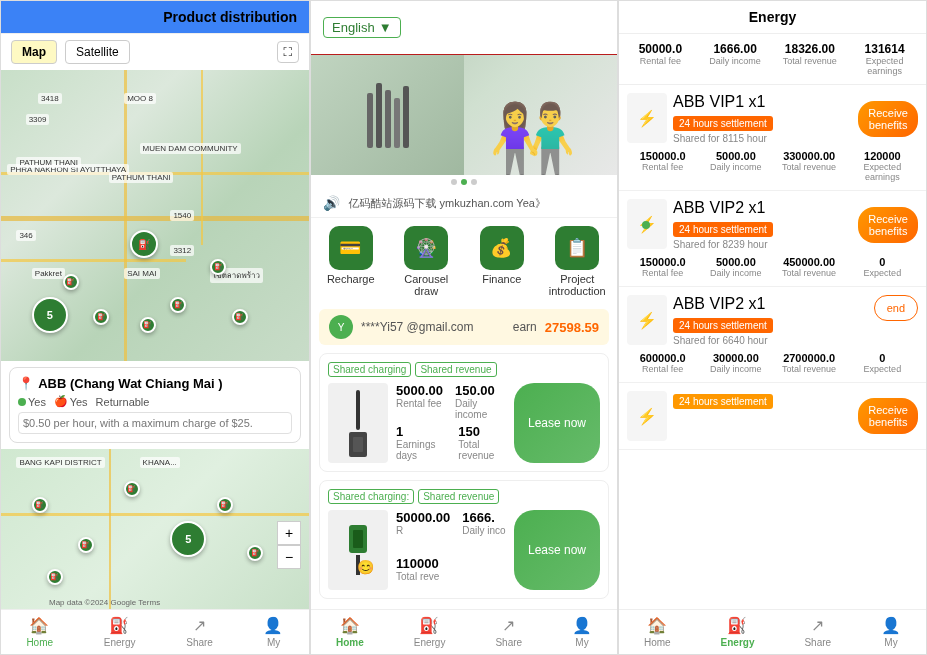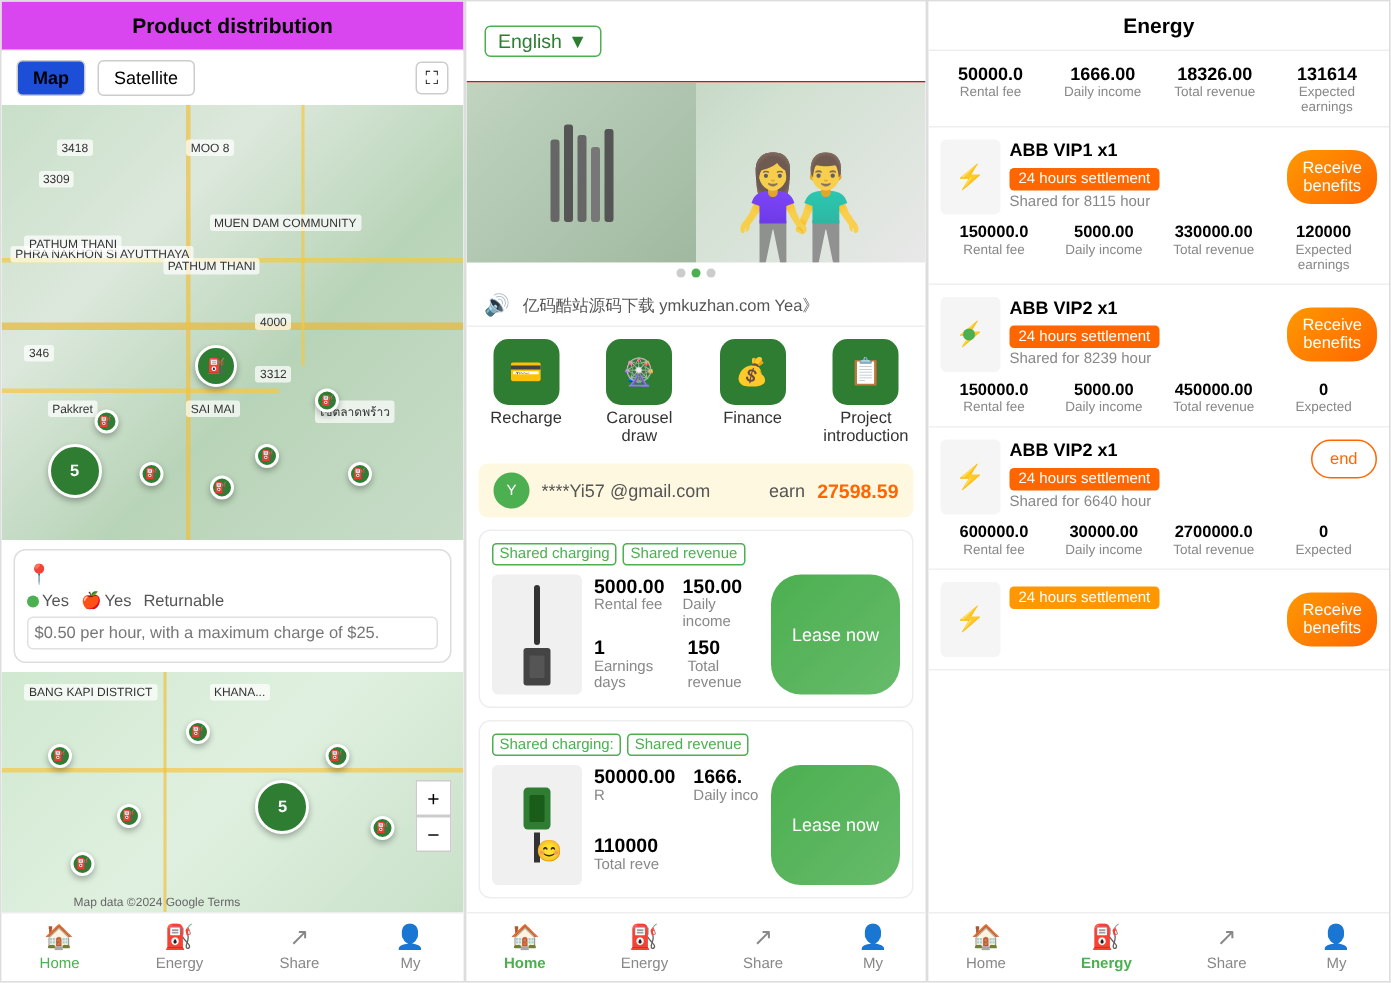--- a/index.html
+++ b/index.html
@@ -3,24 +3,24 @@
   <meta charset="utf-8">
   <style>
     * { box-sizing: border-box; margin: 0; padding: 0; }
     body { font-family: -apple-system, BlinkMacSystemFont, 'Segoe UI', sans-serif; background: #e8e8e8; display: flex; width: 927px; height: 655px; overflow: hidden; }
 
     
     .panel { flex: 1; background: #fff; display: flex; flex-direction: column; position: relative; overflow: hidden; border: 1px solid #ddd; }
 
     
     #panel1 { max-width: 310px; }
-    .panel1-header { padding: 8px 12px; font-weight: bold; font-size: 14px; text-align: center; background: #d946ef; border-bottom: 1px solid #eee; }
+    .panel1-header { padding: 8px 12px; font-weight: bold; font-size: 14px; text-align: right; background: #3b82f6; border-bottom: 1px solid #eee; }
     .map-controls { display: flex; padding: 6px 10px; gap: 8px; align-items: center; }
     .map-btn { border: 1px solid #ccc; background: #fff; border-radius: 4px; padding: 4px 10px; font-size: 12px; cursor: pointer; }
-    .map-btn.active { background: #1d4ed8; font-weight: bold; }
+    .map-btn.active { background: #fef9c3; font-weight: bold; }
     .map-expand { margin-left: auto; border: 1px solid #ccc; background: #fff; border-radius: 4px; padding: 3px 6px; font-size: 12px; cursor: pointer; }
     .map-area { flex: 1; background: #e8f4e8; position: relative; overflow: hidden; }
     .map-bg { width: 100%; height: 100%; background: linear-gradient(135deg, #c8dfc8 0%, #dce8dc 30%, #b8d4b8 60%, #c8dcc8 100%); position: relative; }
     .map-road { position: absolute; background: #f5c842; opacity: 0.7; }
     .map-road-h { height: 4px; }
     .map-road-v { width: 4px; }
     .map-label { position: absolute; font-size: 8px; color: #333; background: rgba(255,255,255,0.7); padding: 1px 3px; border-radius: 2px; white-space: nowrap; }
     .map-pin { position: absolute; width: 28px; height: 28px; background: #2e7d32; border-radius: 50%; display: flex; align-items: center; justify-content: center; color: white; font-size: 10px; border: 2px solid white; box-shadow: 0 2px 4px rgba(0,0,0,0.3); }
     .map-pin-small { width: 16px; height: 16px; font-size: 7px; }
     .map-pin-cluster { width: 36px; height: 36px; font-size: 11px; font-weight: bold; }
@@ -76,21 +76,21 @@
     
     #panel3 { max-width: 309px; }
     .panel3-header { padding: 8px 12px; font-weight: bold; font-size: 14px; text-align: center; background: #fff; border-bottom: 1px solid #eee; }
     .energy-summary { display: grid; grid-template-columns: repeat(4, 1fr); padding: 8px 6px; gap: 4px; border-bottom: 1px solid #eee; }
     .energy-stat { display: flex; flex-direction: column; align-items: center; }
     .energy-stat-value { font-size: 12px; font-weight: bold; }
     .energy-stat-label { font-size: 9px; color: #888; text-align: center; }
     .energy-list { flex: 1; overflow-y: auto; }
     .energy-card { border-bottom: 1px solid #f0f0f0; padding: 8px; }
     .charger-img { width: 40px; height: 50px; background: #f5f5f5; border-radius: 4px; display: flex; align-items: center; justify-content: center; font-size: 16px; }
-    .energy-card-title { font-size: 12px; font-weight: bold; margin-bottom: 2px; }
+    .energy-card-title { font-size: 16px; font-weight: normal; margin-bottom: 2px; }
     .settlement-badge { background: #ff6600; color: white; font-size: 10px; border-radius: 3px; padding: 2px 6px; display: inline-block; margin-bottom: 2px; }
     .shared-text { font-size: 10px; color: #888; }
     .receive-btn { background: linear-gradient(135deg, #ff9800, #ff6600); color: white; border: none; border-radius: 16px; padding: 6px 10px; font-size: 11px; cursor: pointer; white-space: nowrap; align-self: center; }
     .end-btn { background: white; color: #ff6600; border: 1px solid #ff6600; border-radius: 16px; padding: 6px 12px; font-size: 11px; cursor: pointer; }
     .energy-stats-row { display: grid; grid-template-columns: repeat(4, 1fr); gap: 2px; }
     .e-stat { display: flex; flex-direction: column; align-items: center; }
     .e-val { font-size: 11px; font-weight: bold; }
     .e-lbl { font-size: 9px; color: #888; text-align: center; }
     .green-dot { width: 8px; height: 8px; background: #4CAF50; border-radius: 50%; display: inline-block; margin-right: 2px; }
 
@@ -117,40 +117,41 @@
       <div class="map-road map-road-v" style="left:65%;top:0;height:60%;background:#f5c842;width:2px;"></div>
 
       <div class="map-label" style="top:8%;left:12%;">3418</div>
       <div class="map-label" style="top:8%;left:40%;">MOO 8</div>
       <div class="map-label" style="top:15%;left:8%;">3309</div>
       <div class="map-label" style="top:20%;left:2%;margin-top:36px;">PHRA NAKHON SI AYUTTHAYA</div>
       <div class="map-label" style="top:30%;left:5%;">PATHUM THANI</div>
       <div class="map-label" style="top:35%;left:35%;">PATHUM THANI</div>
       <div class="map-label" style="top:25%;left:45%;">MUEN DAM COMMUNITY</div>
       <div class="map-label" style="top:55%;left:5%;">346</div>
-      <div class="map-label" style="top:48%;left:55%;">4000</div>
+      <div class="map-label" style="top:48%;left:55%;">1540</div>
       <div class="map-label" style="top:60%;left:55%;">3312</div>
       <div class="map-label" style="top:68%;left:10%;">Pakkret</div>
       <div class="map-label" style="top:68%;left:40%;">SAI MAI</div>
       <div class="map-label" style="top:68%;left:68%;">เขตลาดพร้าว</div>
 
       <div class="map-pin" style="left:42%;top:55%;">⛽</div>
       <div class="map-pin map-pin-small" style="left:20%;top:70%;">⛽</div>
       <div class="map-pin map-pin-small" style="left:55%;top:78%;">⛽</div>
       <div class="map-pin map-pin-small" style="left:68%;top:65%;">⛽</div>
       <div class="map-pin map-pin-cluster" style="left:10%;top:78%;">5</div>
       <div class="map-pin map-pin-small" style="left:30%;top:82%;">⛽</div>
       <div class="map-pin map-pin-small" style="left:45%;top:85%;">⛽</div>
       <div class="map-pin map-pin-small" style="left:75%;top:82%;">⛽</div>
     </div>
   </div>
 
   <div class="location-card">
     <div class="location-name">
       <span>📍</span>
+      <span>ABB (Chang Wat Chiang Mai )</span>
     </div>
     <div class="location-tags">
       <div class="tag">
         <span class="tag-dot"></span>
         <span>Yes</span>
       </div>
       <div class="tag">
         <span class="tag-apple">🍎</span>
         <span>Yes</span>
       </div>

